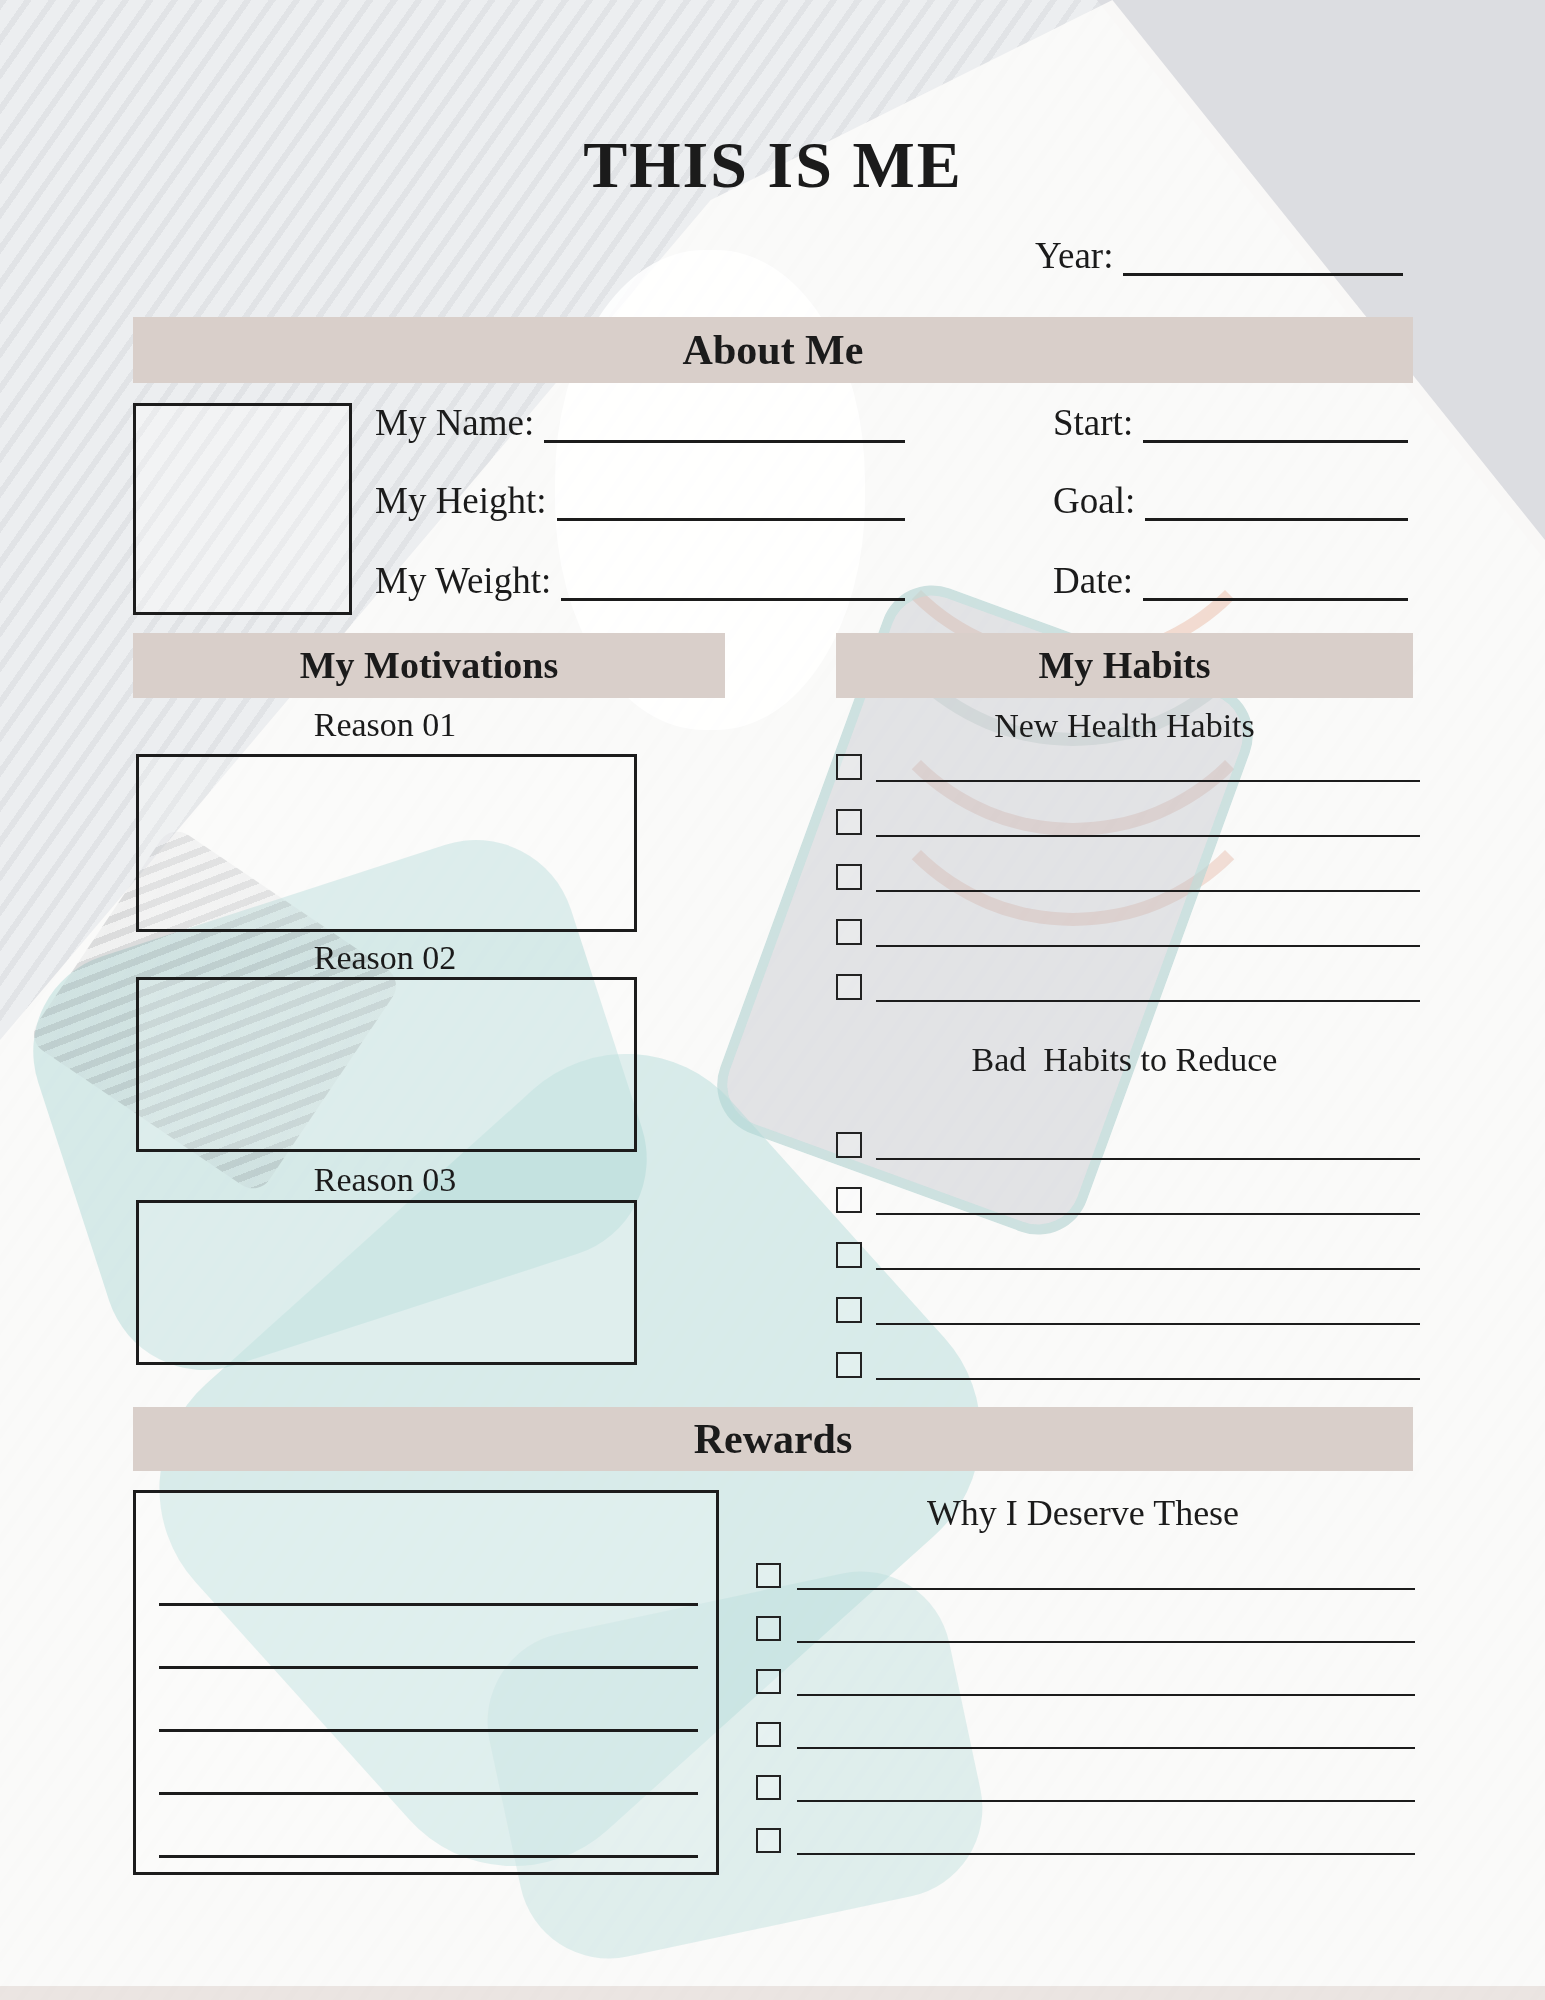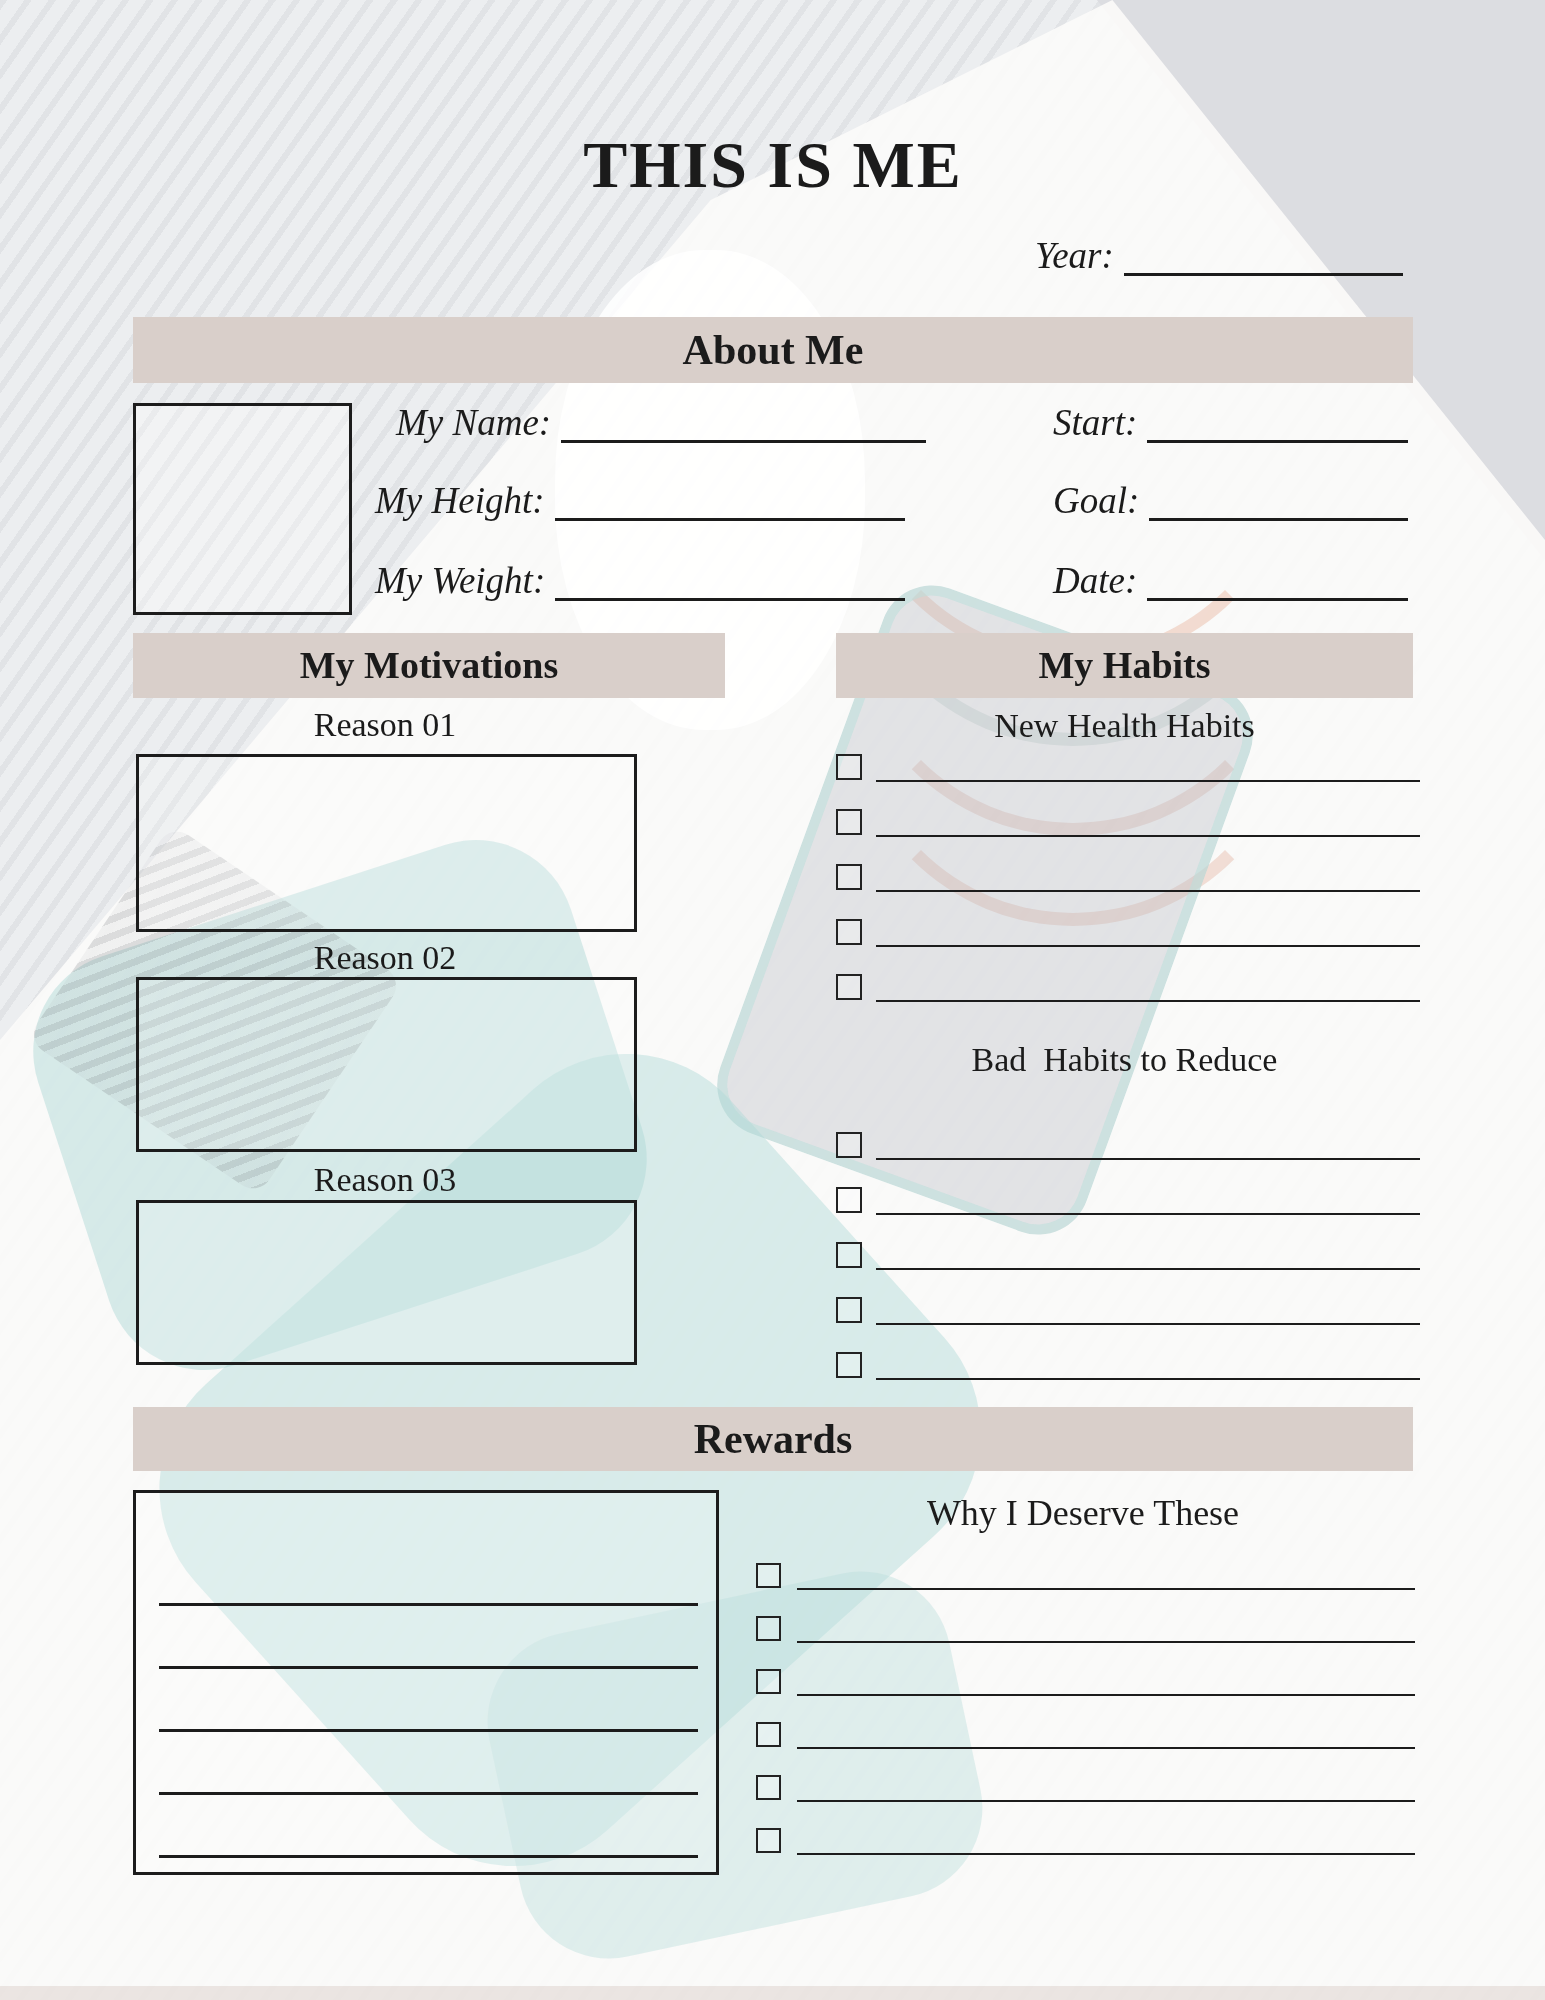--- a/index.html
+++ b/index.html
@@ -40,21 +40,21 @@
   .bg-db3{left:500px;top:1600px;width:470px;height:330px;border-radius:90px;
      background:rgba(186,222,219,.42);transform:rotate(-12deg);}
   .bg-wood{left:75px;top:880px;width:280px;height:260px;transform:rotate(34deg);
      background:repeating-linear-gradient(125deg, rgba(105,107,113,.30) 0 7px, rgba(160,162,168,.15) 7px 16px);
      opacity:.7;border-radius:20px;}
   .bg-bottom{left:0;right:0;bottom:0;height:14px;background:rgba(205,190,184,.35);}
   
   .abs{position:absolute;}
   .page-title{left:133px;width:1280px;top:132px;text-align:center;
      font-size:66px;line-height:1;font-weight:700;letter-spacing:2px;}
-  .frow{position:absolute;display:flex;align-items:flex-end;height:42px;font-style:italic;}
+  .frow{position:absolute;display:flex;align-items:flex-end;height:42px;}
   .flabel{font-size:37px;line-height:1.05;padding-right:10px;white-space:nowrap;}
   .fline{flex:1;border-bottom:3px solid var(--line);height:100%;}
   .bar{position:absolute;background:var(--section-bar);text-align:center;font-weight:700;}
   .bar-lg{font-size:42px;}
   .bar-md{font-size:38px;}
   .photo-box{left:133px;top:403px;width:219px;height:212px;
      border:3px solid var(--box-border);background:rgba(255,255,255,.30);box-sizing:border-box;}
   .sub-head{position:absolute;text-align:center;font-size:34px;line-height:1.1;}
   .ws-pre{white-space:pre;}
   .reason-box{position:absolute;border:3px solid var(--box-border);
@@ -98,21 +98,21 @@
     <span class="flabel">Year:</span>
     <span class="fline"></span>
   </div>
 
   <div class="bar bar-lg" style="left:133px;top:317px;width:1280px;height:66px;line-height:66px;">
     <span>About Me</span>
   </div>
 
   <div class="abs photo-box"></div>
 
-  <div class="frow" style="left:396px;top:401px;width:530px;">
+  <div class="frow" style="left:375px;top:401px;width:530px;">
     <span class="flabel">My Name:</span>
     <span class="fline"></span>
   </div>
   <div class="frow" style="left:375px;top:479px;width:530px;">
     <span class="flabel">My Height:</span>
     <span class="fline"></span>
   </div>
   <div class="frow" style="left:375px;top:559px;width:530px;">
     <span class="flabel">My Weight:</span>
     <span class="fline"></span>

